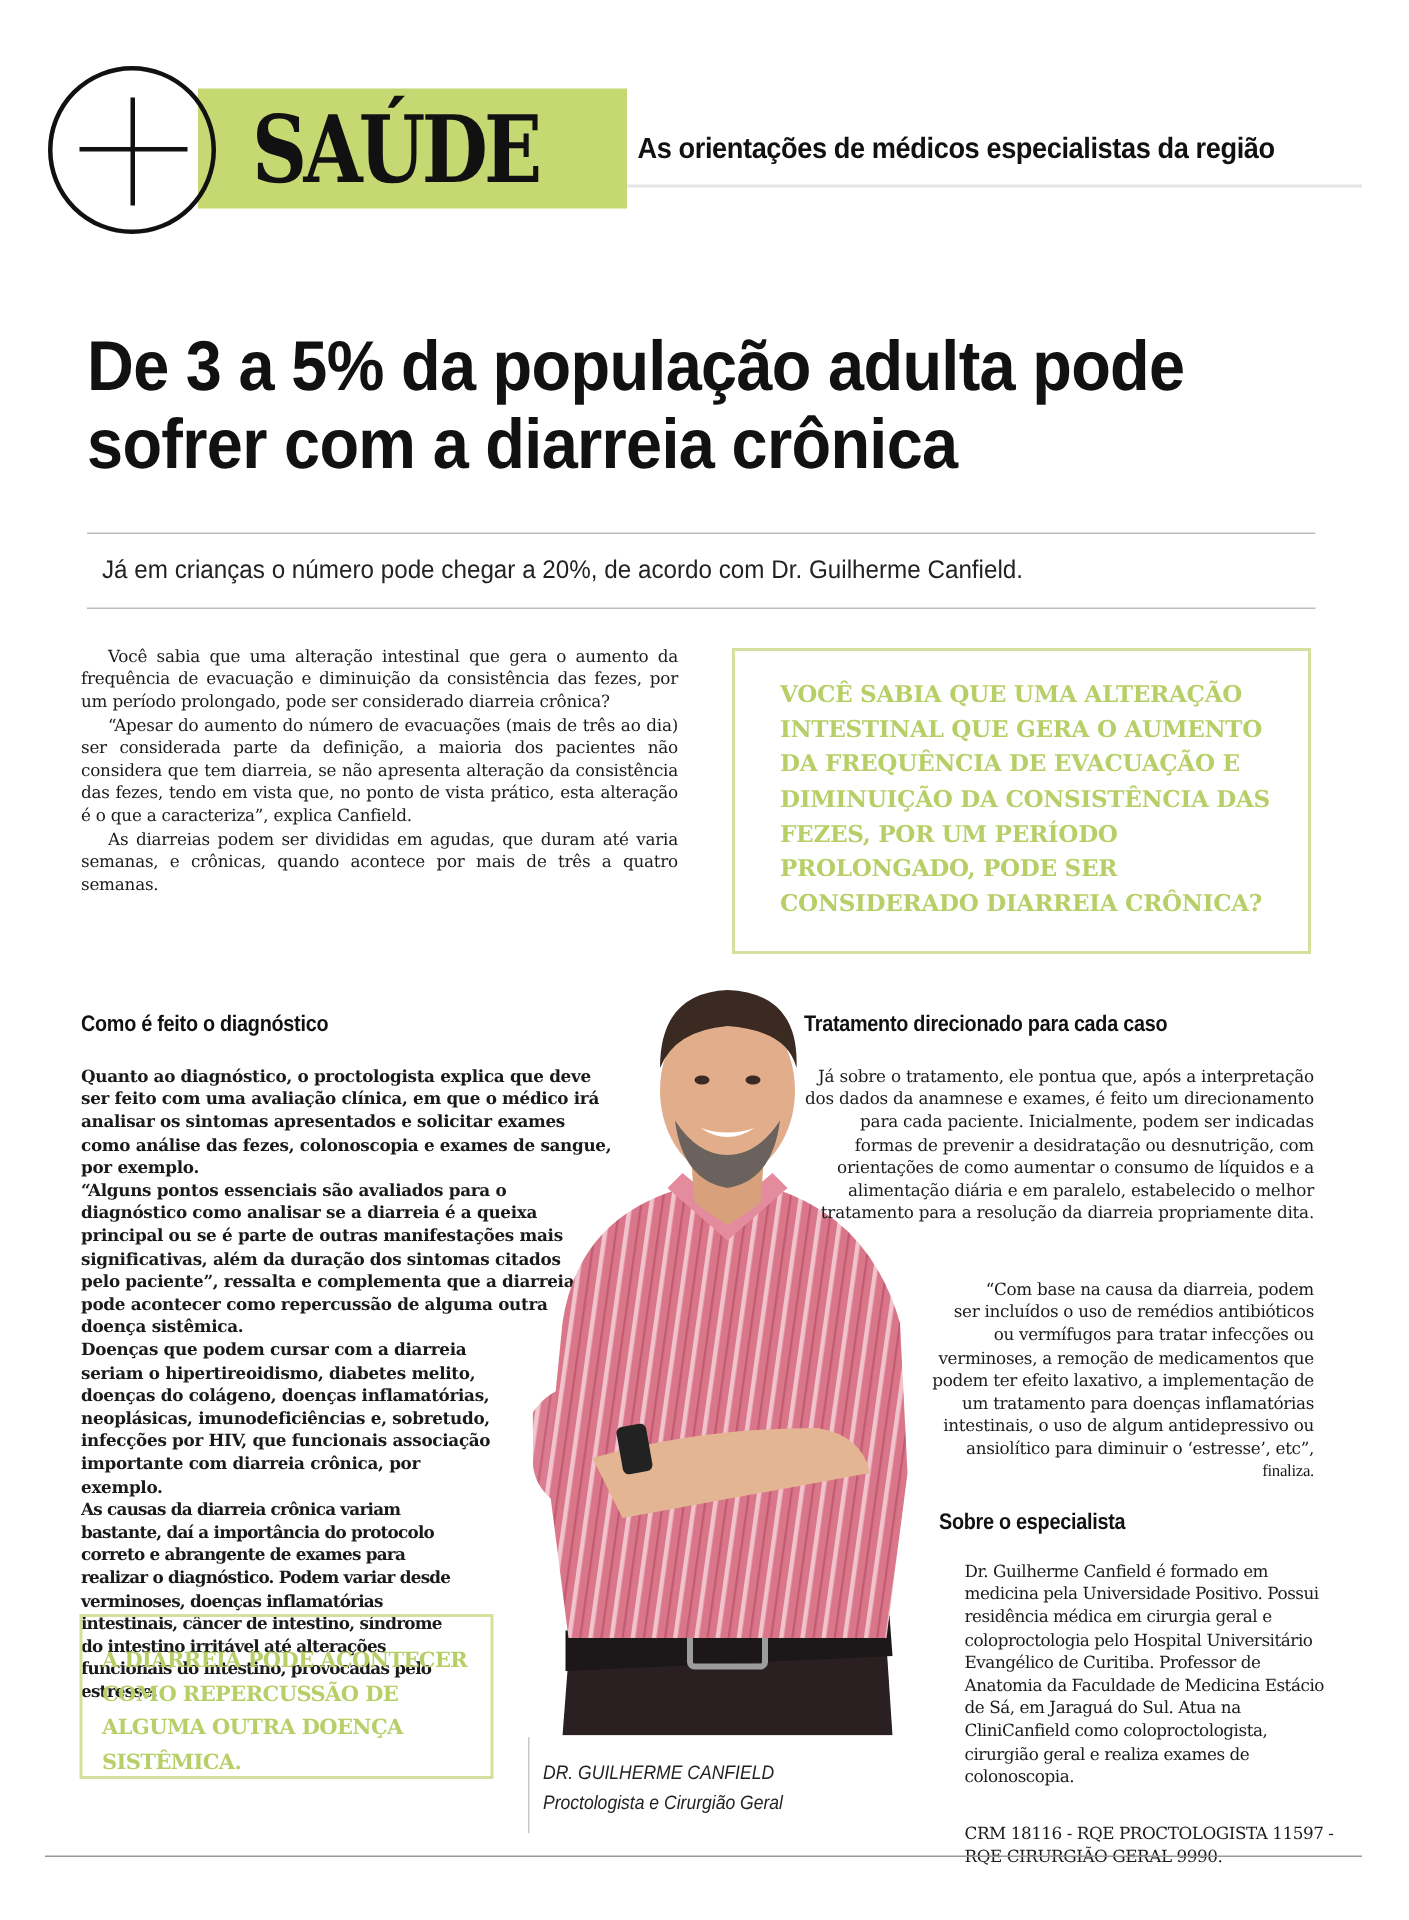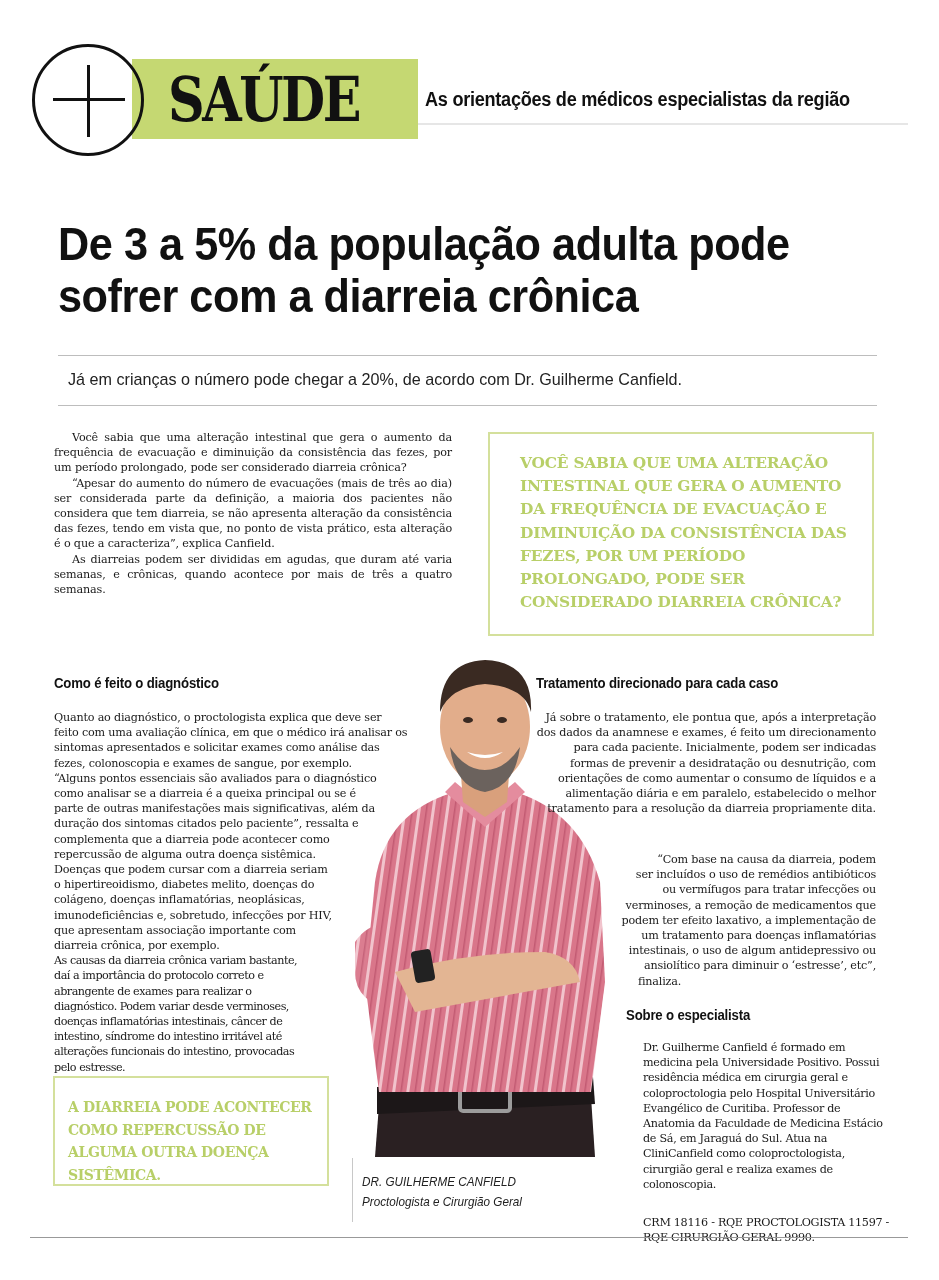--- a/index.html
+++ b/index.html
@@ -33,27 +33,27 @@
   .pull1 .pull-text { position: absolute; left: 30px; top: 18px; font-size: 15.4px; line-height: 23.2px; letter-spacing: -0.2px; }
   .pull2 { left: 53px; top: 1076px; width: 276px; height: 110px; }
   .pull2 .pull-text { position: absolute; left: 13px; top: 18px; font-size: 14px; line-height: 22.5px; letter-spacing: -0.4px; }
 
   
   .section-head { position: absolute; font-family: "Liberation Sans", sans-serif; font-weight: bold; font-size: 15px; color: #111; transform: scaleX(0.88); transform-origin: left top; letter-spacing: -0.2px; }
   .sh1 { left: 54px; top: 674px; }
   .sh2 { left: 536px; top: 674px; }
   .sh3 { left: 626px; top: 1006px; }
 
-  .diag { position: absolute; left: 54px; top: 710px; width: 355px; letter-spacing: -0.2px; }
+  .diag { position: absolute; left: 54px; top: 710px; width: 355px; letter-spacing: -0.2px; font-weight: bold; }
   .diag p { text-indent: 0; }
 
   .treat { position: absolute; left: 536px; top: 710px; width: 340px; text-align: right; letter-spacing: -0.15px; }
   .treat p { text-indent: 0; }
   .treat2 { position: absolute; left: 620px; top: 852px; width: 256px; text-align: right; letter-spacing: -0.2px; }
-  .treat2 .last { text-align: left; }
+  .treat2 .last { text-align: right; font-family: Liberation Serif, serif; }
 
   .about { position: absolute; left: 643px; top: 1040px; width: 252px; letter-spacing: -0.3px; }
   .about .crm { margin-top: 23px; }
 
   
   .photo { position: absolute; left: 355px; top: 652px; width: 260px; height: 505px; overflow: hidden; }
   .photo svg { display: block; }
 
   .caption-line { position: absolute; left: 352px; top: 1158px; width: 1px; height: 64px; background: #c8c8c8; }
   .caption { position: absolute; left: 362px; top: 1172px; font-family: "Liberation Sans", sans-serif; font-style: italic; font-size: 13px; line-height: 20px; color: #222; transform: scaleX(0.9); transform-origin: left top; }
@@ -87,21 +87,21 @@
 </div>
 
 <div class="pull pull1">
   <div class="pull-text" style="width:330px;">Você sabia que uma alteração intestinal que gera o aumento da frequência de evacuação e diminuição da consistência das fezes, por um período prolongado, pode ser considerado diarreia crônica?</div>
 </div>
 
 <div class="section-head sh1">Como é feito o diagnóstico</div>
 <div class="body diag">
   <p>Quanto ao diagnóstico, o proctologista explica que deve ser feito com uma avaliação clínica, em que o médico irá analisar os sintomas apresentados e solicitar exames como análise das fezes, colonoscopia e exames de sangue, por exemplo.</p>
   <p style="width:330px">“Alguns pontos essenciais são avaliados para o diagnóstico como analisar se a diarreia é a queixa principal ou se é parte de outras manifestações mais significativas, além da duração dos sintomas citados pelo paciente”, ressalta e complementa que a diarreia pode acontecer como repercussão de alguma outra doença sistêmica.</p>
-  <p style="width:278px">Doenças que podem cursar com a diarreia seriam o hipertireoidismo, diabetes melito, doenças do colágeno, doenças inflamatórias, neoplásicas, imunodeficiências e, sobretudo, infecções por HIV, que apresentam associação importante com diarreia crônica, por exemplo.</p>
+  <p style="width:278px">Doenças que podem cursar com a diarreia seriam o hipertireoidismo, diabetes melito, doenças do colágeno, doenças inflamatórias, neoplásicas, imunodeficiências e, sobretudo, infecções por HIV, que funcionais associação importante com diarreia crônica, por exemplo.</p>
   <p style="width:255px; letter-spacing:-0.5px">As causas da diarreia crônica variam bastante, daí a importância do protocolo correto e abrangente de exames para realizar o diagnóstico. Podem variar desde verminoses, doenças inflamatórias intestinais, câncer de intestino, síndrome do intestino irritável até alterações funcionais do intestino, provocadas pelo estresse.</p>
 </div>
 
 <div class="photo">
   <svg width="260" height="505" viewBox="0 0 260 505">
     <defs>
       <pattern id="stripes" width="14" height="14" patternUnits="userSpaceOnUse" patternTransform="rotate(8)">
         <rect width="14" height="14" fill="#d9768a"></rect>
         <rect x="0" width="3" height="14" fill="#f1c3cc"></rect>
         <rect x="8" width="1.5" height="14" fill="#c25a72"></rect>

